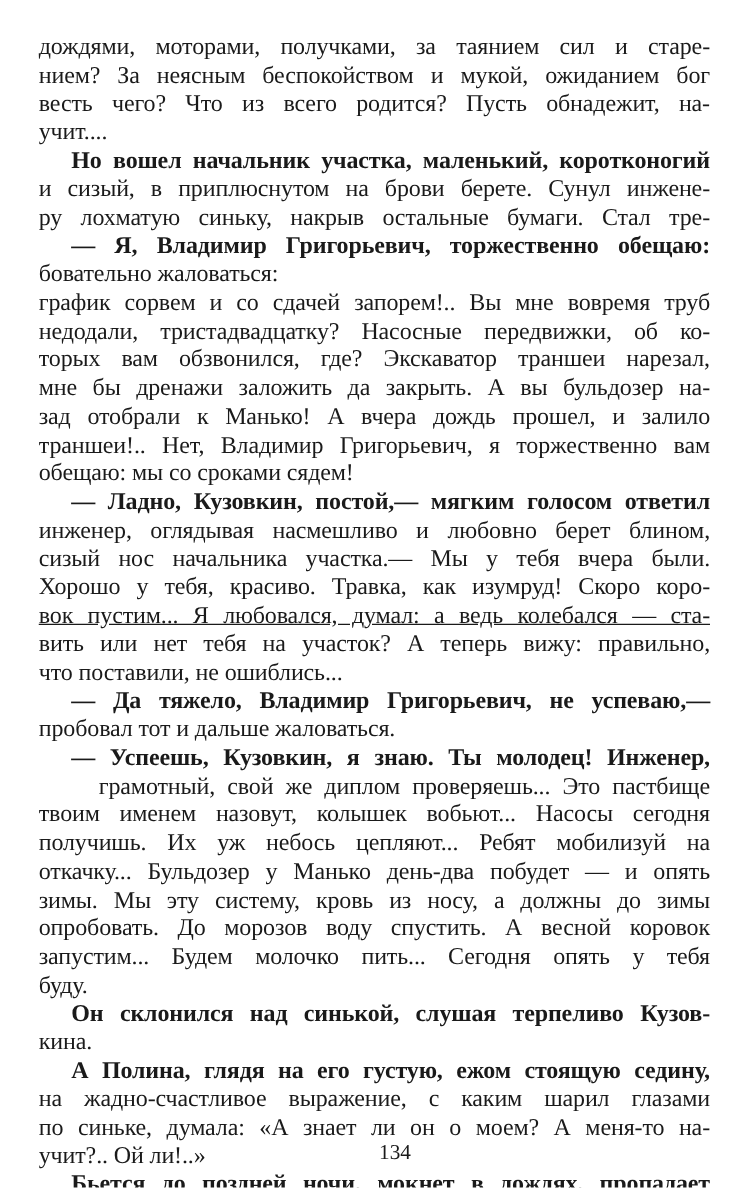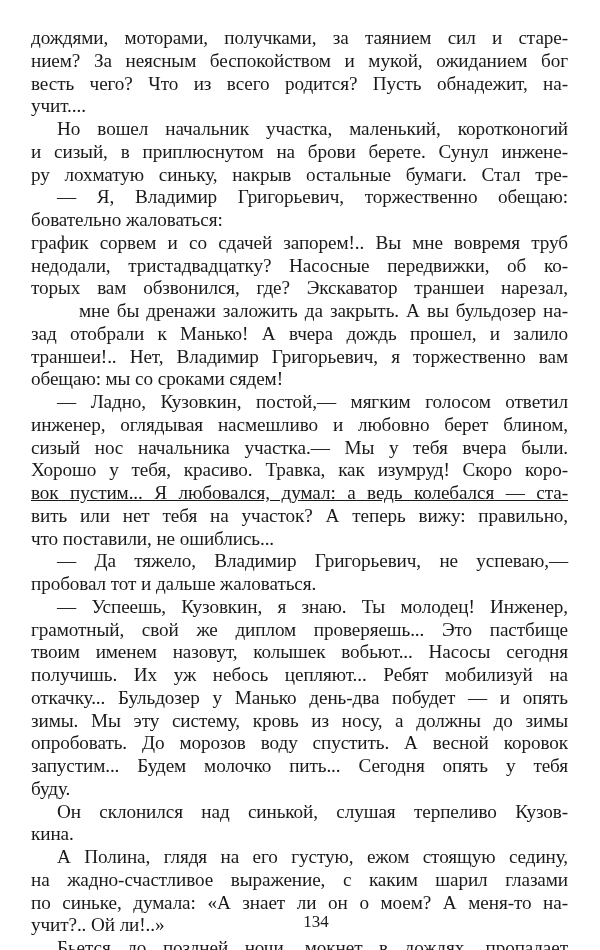--- a/index.html
+++ b/index.html
@@ -5,21 +5,21 @@
   html, body { margin: 0; padding: 0; background: #ffffff; }
   body { width: 600px; height: 950px; position: relative; overflow: hidden; }
   .page {
     position: absolute; left: 31px; top: 27px; width: 537px;
     font-family: "Liberation Serif", "DejaVu Serif", serif;
     font-size: 19.2px; line-height: 22.75px; color: #1a1a1a;
     text-align: justify; letter-spacing: -0.1px;
   }
   .line { display: block; white-space: nowrap; text-align-last: justify; text-align: justify; height: 22.75px; overflow: visible; }
   .line.last { text-align-last: left; }
-  .line.indent { padding-left: 26px; }
+  .line.indent { padding-left: 26px; font-weight: bold; }
   .page-number {
     position: absolute; left: 16px; width: 600px; top: 912px; text-align: center;
     font-family: "Liberation Serif", "DejaVu Serif", serif; font-size: 17px; color: #1a1a1a;
   }
 </style>
 </head>
 <body>
 
 <div class="page" id="page-text">
     <span class="line" style="white-space: normal; text-align-last: justify;">дождями, моторами, получками, за таянием сил и старе-</span>
@@ -27,35 +27,35 @@
     <span class="line" style="white-space: normal; text-align-last: justify;">весть чего? Что из всего родится?  Пусть обнадежит, на-</span>
     <span class="line last">учит....</span>
     <span class="line indent" style="white-space: normal; text-align-last: justify;">Но вошел начальник участка, маленький, коротконогий</span>
     <span class="line" style="white-space: normal; text-align-last: justify;">и сизый, в приплюснутом на брови берете. Сунул инжене-</span>
     <span class="line" style="white-space: normal; text-align-last: justify;">ру лохматую синьку, накрыв остальные бумаги. Стал тре-</span>
     <span class="line indent" style="white-space: normal; text-align-last: justify;">— Я, Владимир Григорьевич,  торжественно обещаю:</span>
     <span class="line last">бовательно жаловаться:</span>
     <span class="line" style="white-space: normal; text-align-last: justify; font-family: Liberation Serif, serif;">график сорвем и со сдачей запорем!.. Вы мне вовремя труб</span>
     <span class="line" style="white-space: normal; text-align-last: justify;">недодали, тристадвадцатку? Насосные передвижки, об ко-</span>
     <span class="line" style="white-space: normal; text-align-last: justify;">торых вам обзвонился, где? Экскаватор траншеи нарезал,</span>
-    <span class="line" style="white-space: normal; text-align-last: justify; margin-left: 48px;">мне бы дренажи заложить да закрыть. А вы бульдозер на-</span>
+    <span class="line" style="white-space: normal; text-align-last: justify;">мне бы дренажи заложить да закрыть. А вы бульдозер на-</span>
     <span class="line" style="white-space: normal; text-align-last: justify;">зад отобрали к Манько! А вчера дождь прошел, и залило</span>
     <span class="line" style="white-space: normal; text-align-last: justify;">траншеи!.. Нет, Владимир Григорьевич, я торжественно вам</span>
     <span class="line last">обещаю: мы со сроками сядем!</span>
     <span class="line indent" style="white-space: normal; text-align-last: justify;">— Ладно, Кузовкин, постой,— мягким голосом ответил</span>
     <span class="line" style="white-space: normal; text-align-last: justify;">инженер, оглядывая насмешливо и любовно берет блином,</span>
     <span class="line" style="white-space: normal; text-align-last: justify;">сизый нос начальника участка.— Мы у тебя вчера были.</span>
     <span class="line" style="white-space: normal; text-align-last: justify;">Хорошо у тебя, красиво. Травка, как изумруд! Скоро коро-</span>
     <span class="line" style="white-space: normal; text-align-last: justify; text-decoration: underline;">вок пустим... Я любовался, думал: а ведь колебался — ста-</span>
     <span class="line" style="white-space: normal; text-align-last: justify;">вить или нет тебя на участок? А теперь вижу: правильно,</span>
     <span class="line last">что поставили, не ошиблись...</span>
     <span class="line indent" style="white-space: normal; text-align-last: justify;">— Да тяжело, Владимир Григорьевич, не успеваю,—</span>
     <span class="line last">пробовал тот и дальше жаловаться.</span>
     <span class="line indent" style="white-space: normal; text-align-last: justify;">— Успеешь, Кузовкин, я знаю. Ты молодец! Инженер,</span>
-    <span class="line" style="white-space: normal; text-align-last: justify;">грамотный, свой же диплом проверяешь...  Это пастбище</span>
+    <span class="line" style="white-space: normal; text-align-last: justify; margin-left: 48px;">грамотный, свой же диплом проверяешь...  Это пастбище</span>
     <span class="line" style="white-space: normal; text-align-last: justify;">твоим именем назовут, колышек вобьют... Насосы сегодня</span>
     <span class="line" style="white-space: normal; text-align-last: justify;">получишь. Их уж небось цепляют...  Ребят мобилизуй на</span>
     <span class="line" style="white-space: normal; text-align-last: justify;">откачку... Бульдозер у Манько день-два побудет — и опять</span>
     <span class="line" style="white-space: normal; text-align-last: justify;">зимы. Мы эту систему, кровь из носу, а должны до зимы</span>
     <span class="line" style="white-space: normal; text-align-last: justify;">опробовать. До морозов воду спустить. А весной коровок</span>
     <span class="line" style="white-space: normal; text-align-last: justify;">запустим... Будем молочко  пить... Сегодня  опять у тебя</span>
     <span class="line last">буду.</span>
     <span class="line indent" style="white-space: normal; text-align-last: justify;">Он склонился над синькой, слушая  терпеливо Кузов-</span>
     <span class="line last">кина.</span>
     <span class="line indent" style="white-space: normal; text-align-last: justify;">А Полина, глядя на его густую, ежом стоящую седину,</span>

